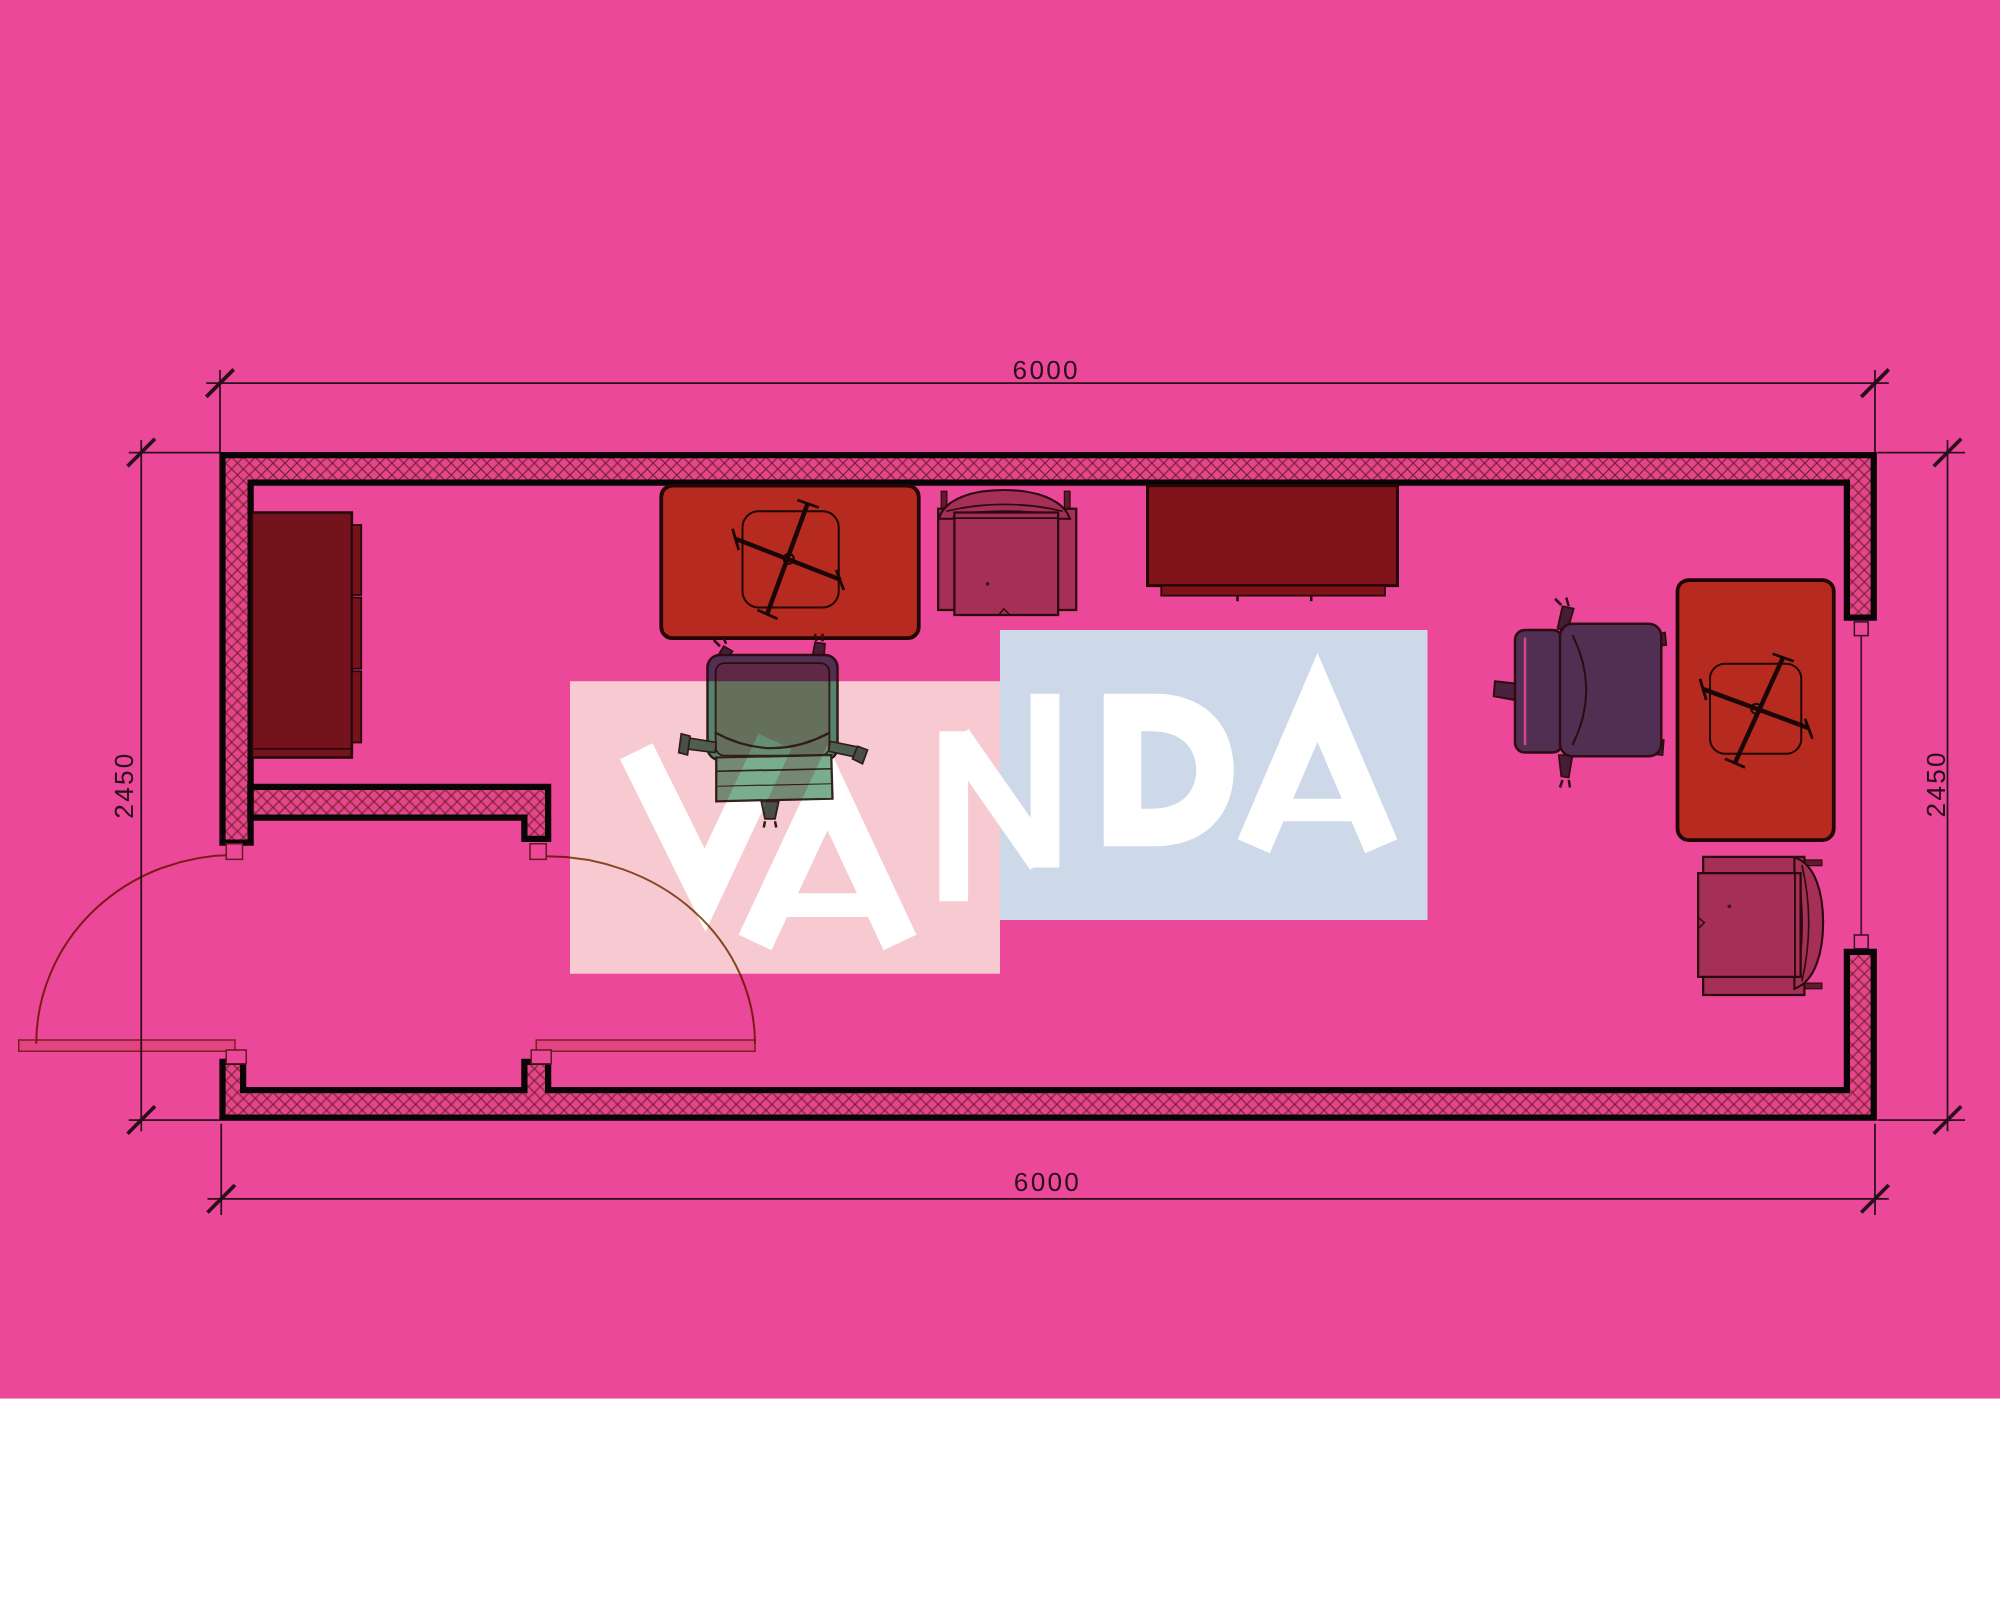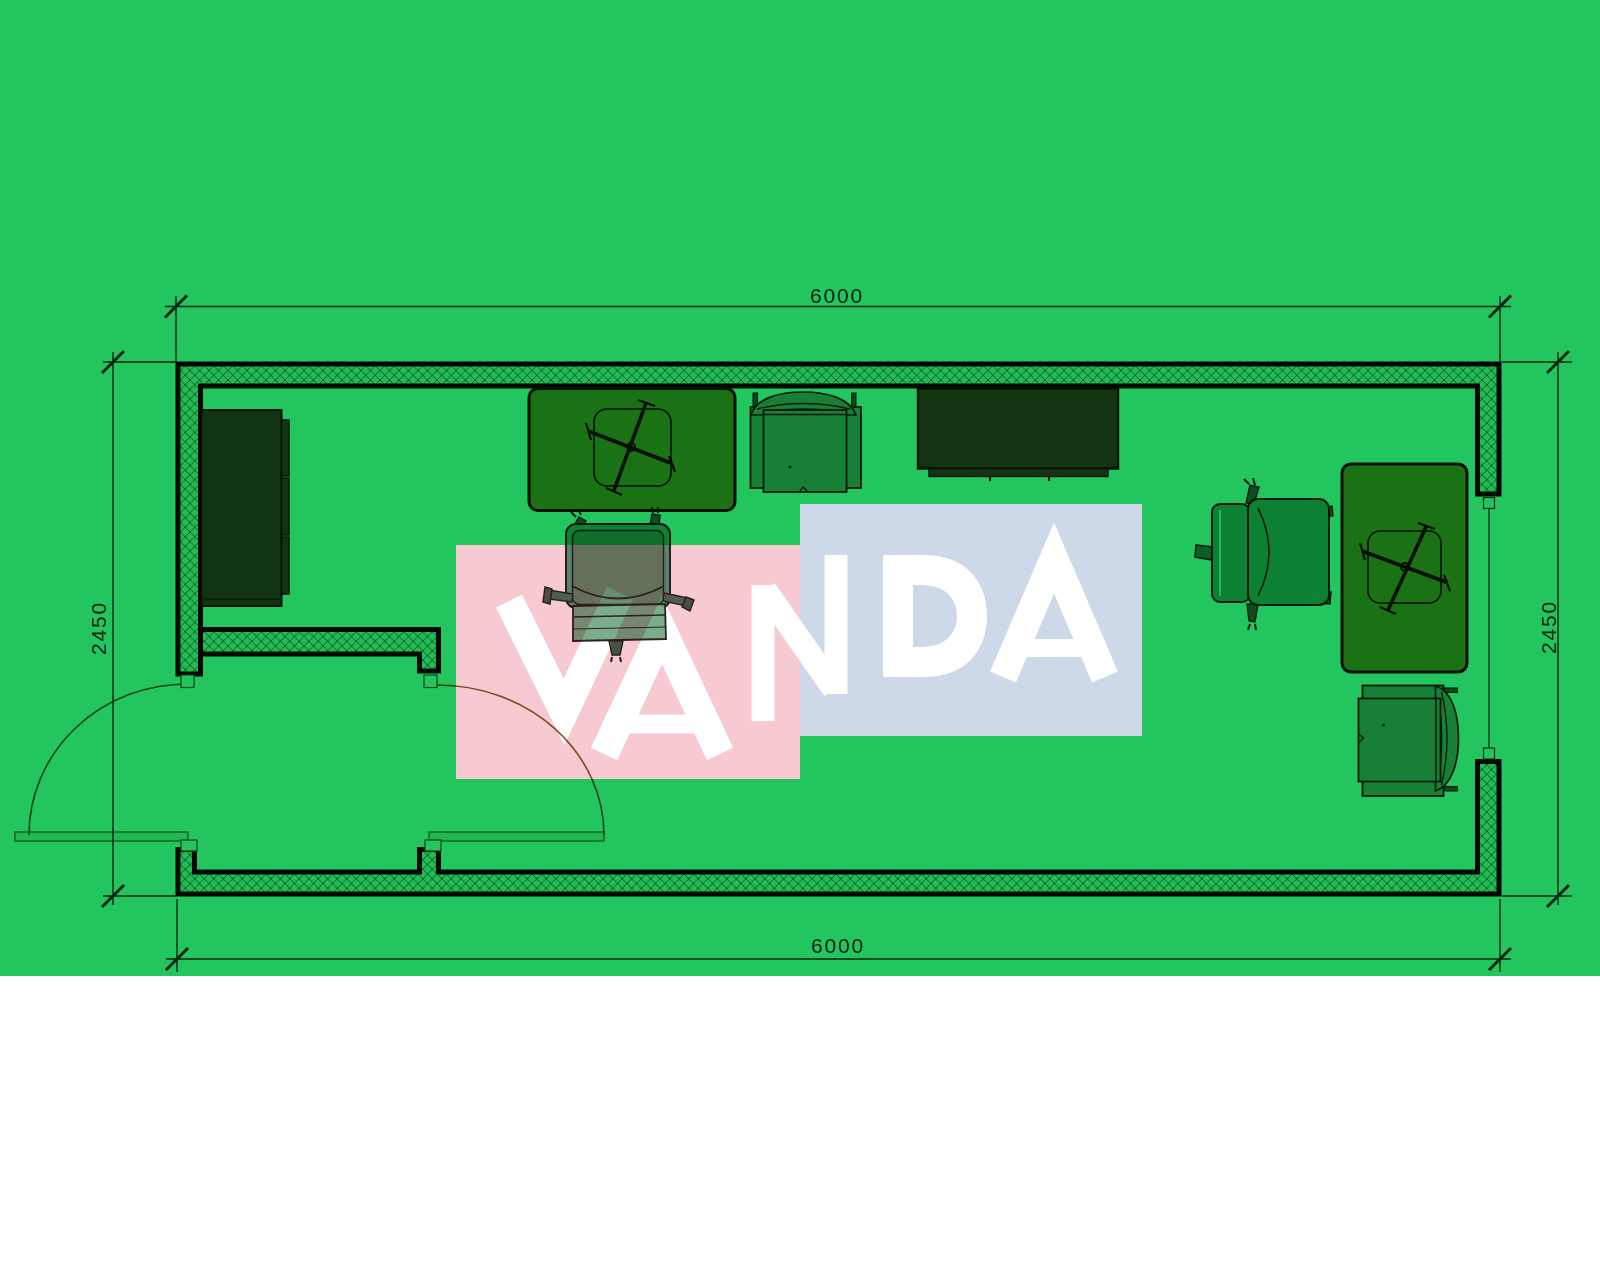--- a/index.html
+++ b/index.html
@@ -1,16 +1,16 @@
 <!DOCTYPE html>
 <html><head>
 <meta charset="utf-8">
 <style>
   html,body{margin:0;padding:0;background:#ffffff;}
-  #c{position:relative;width:1600px;height:976px;background:#22c55e;overflow:hidden;
+  #c{position:relative;width:1600px;height:1119px;background:#ec4899;overflow:hidden;
      font-family:"Liberation Sans", sans-serif;}
   #wm,#plan{position:absolute;left:0;top:0;}
   #plan{mix-blend-mode:multiply;}
 </style>
 </head>
 <body>
 <div id="c">
 <svg id="wm" width="1600" height="1280" viewBox="0 0 1600 1280">
 
   <rect x="456" y="545" width="344" height="234" fill="#f7c9d0"></rect>

